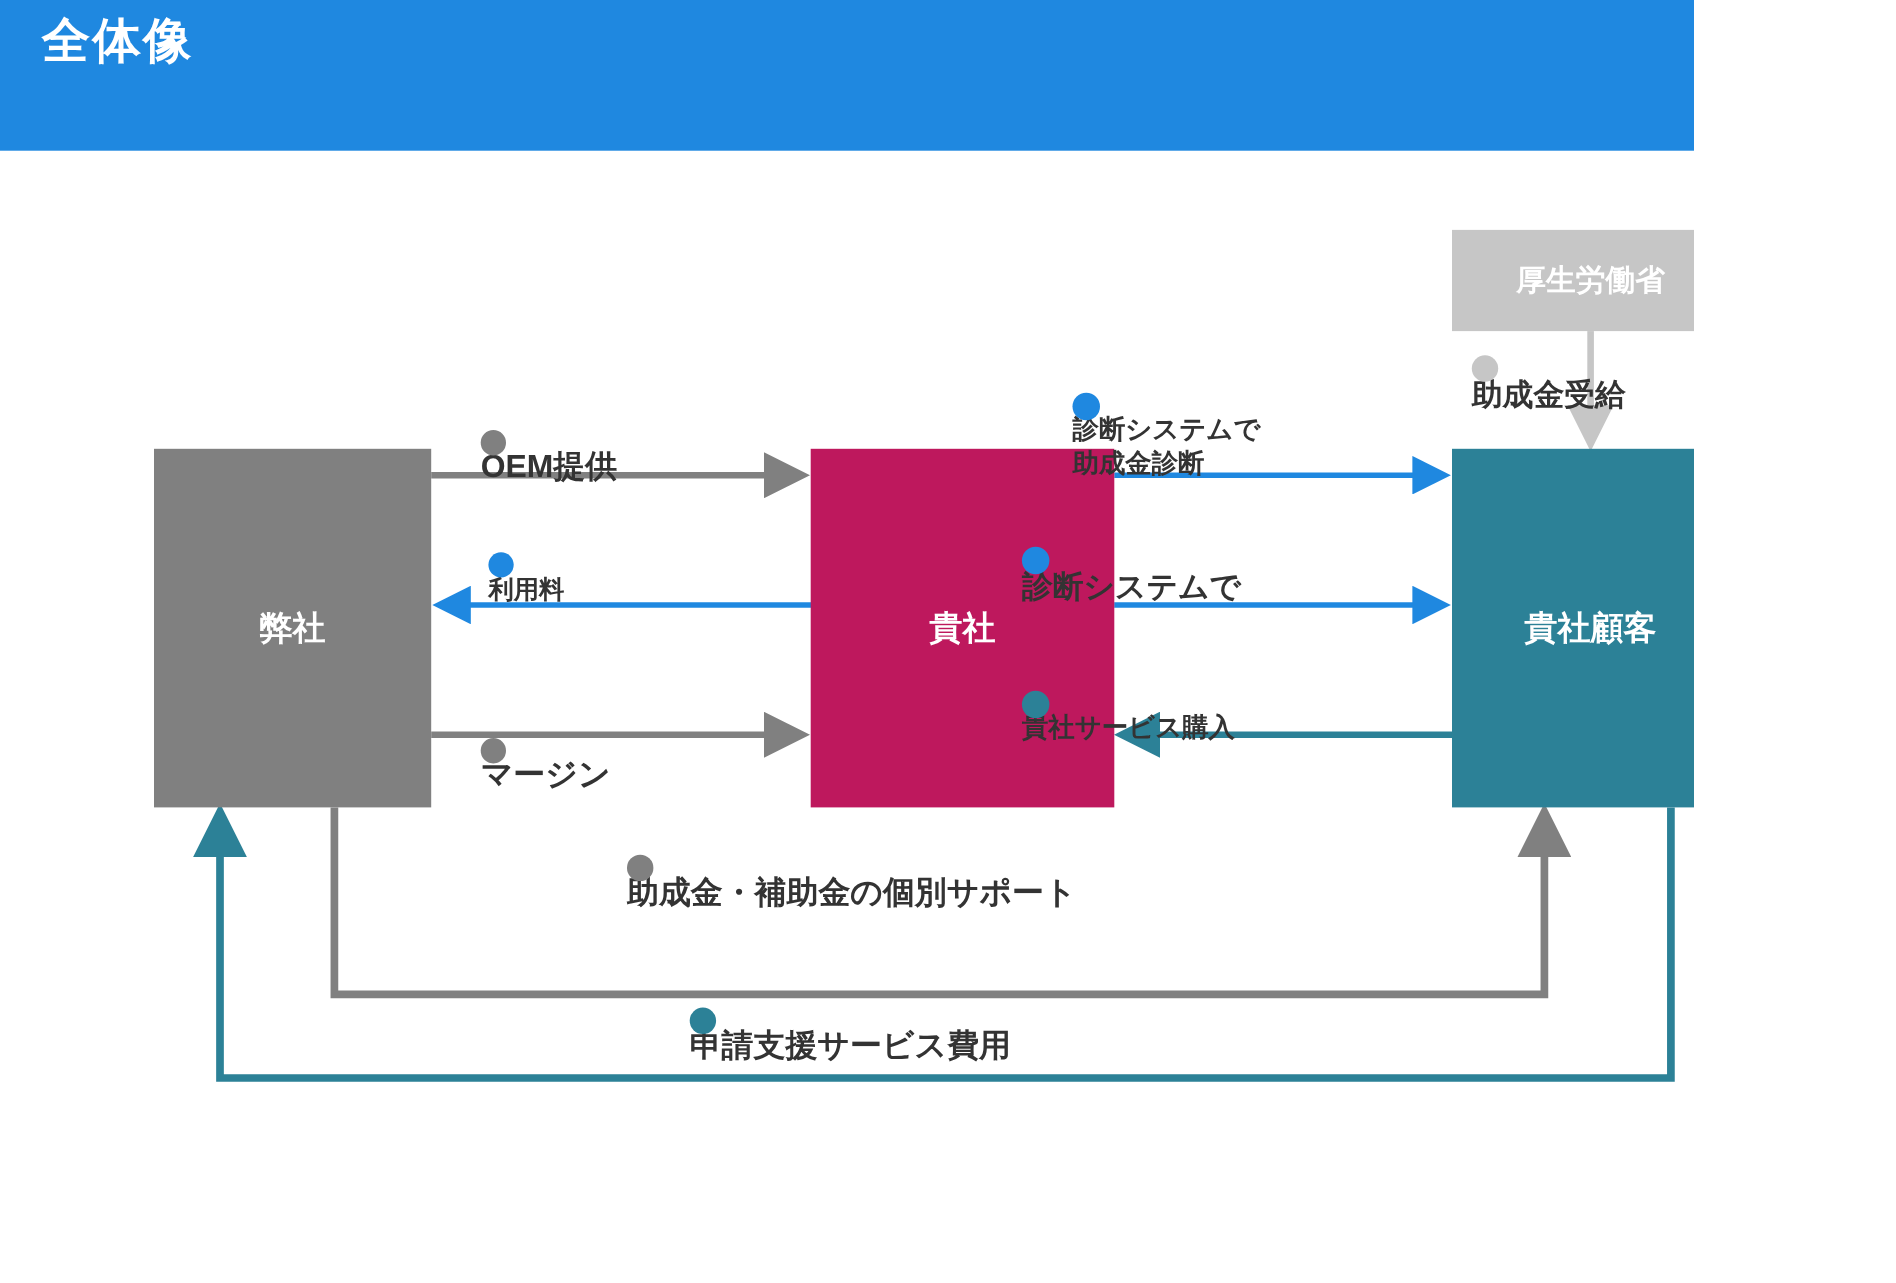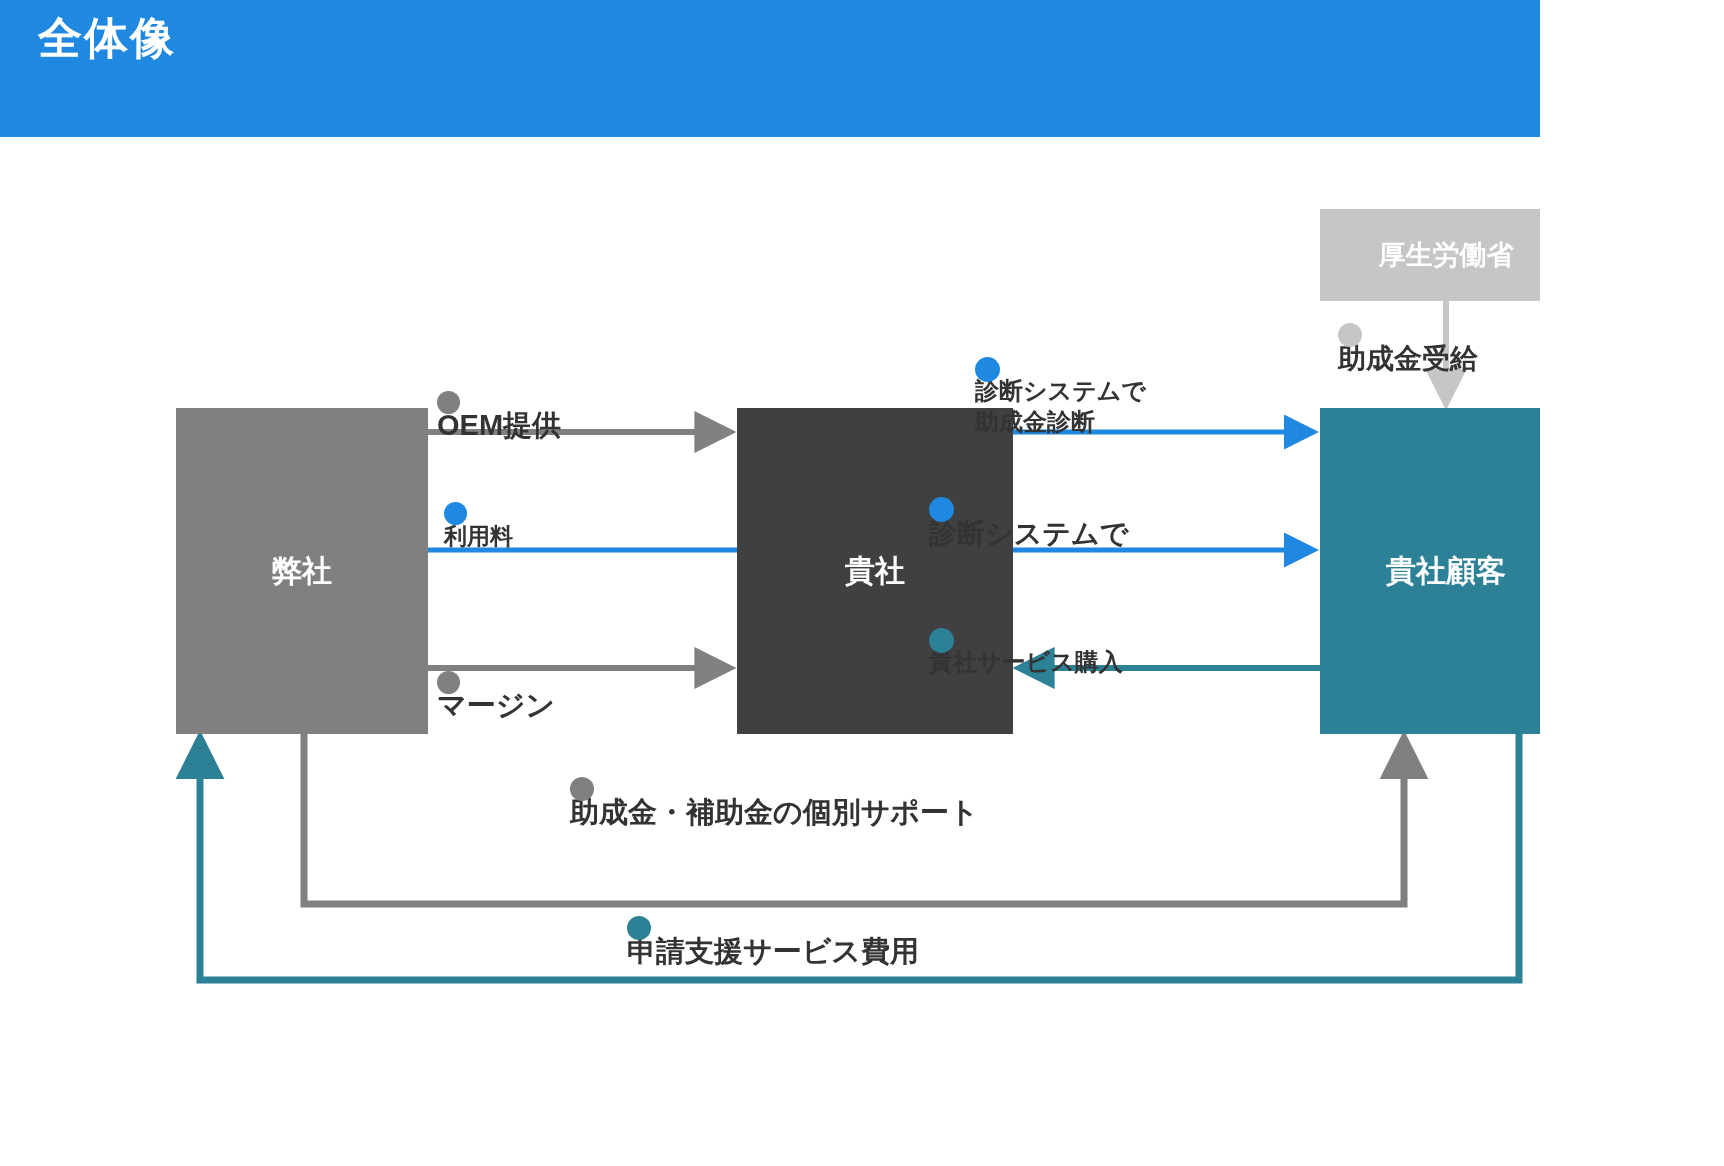--- a/index.html
+++ b/index.html
@@ -60,26 +60,25 @@
     justify-content: center;
     color: #ffffff;
     font-weight: bold;
     box-sizing: border-box;
   }
   #node-ours {
     left: 126px;   top: 268px;
     width: 252px;  height: 326px;
     background: #808080;
     font-size: 30px;
-    margin-left: 36px;
   }
   #node-you {
     left: 723px;   top: 268px;
     width: 276px;  height: 326px;
-    background: #404040;
+    background: #be185d;
     font-size: 30px;
   }
   #node-client {
     left: 1306px;  top: 268px;
     width: 252px;  height: 326px;
     background: #2c8197;
     font-size: 30px;
   }
   #node-ministry {
     left: 1306px;  top: 69px;

